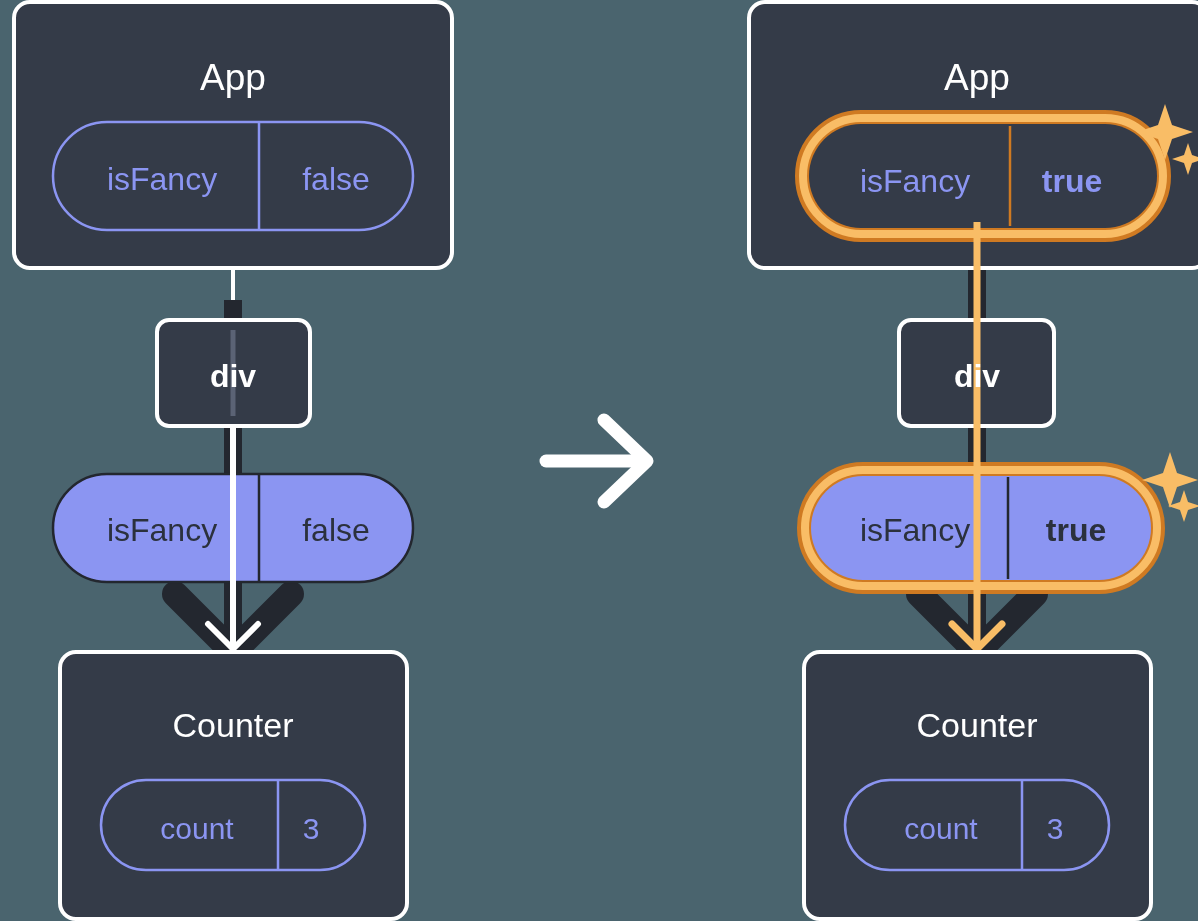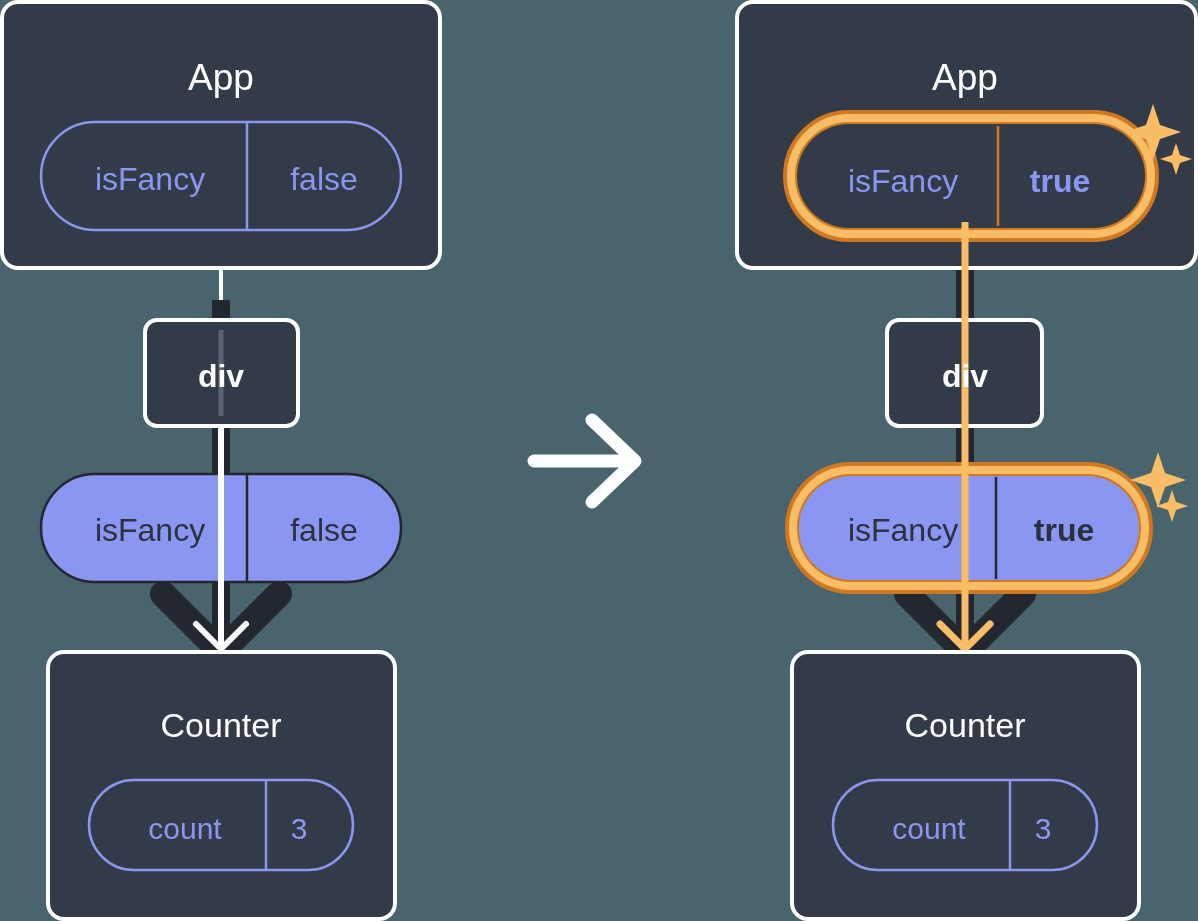--- a/index.html
+++ b/index.html
@@ -9,21 +9,21 @@
   }
   body {
     width: 1198px;
     height: 921px;
     font-family: "Liberation Sans", sans-serif;
     overflow: hidden;
     position: relative;
   }
   #stage {
     position: absolute;
-    left: 0; top: 0;
+    left: 12px; top: 0;
     width: 1144px;
     height: 921px;
   }
   #stage > svg {
     position: absolute;
     left: 0; top: 0;
   }
 </style>
 </head>
 <body>

